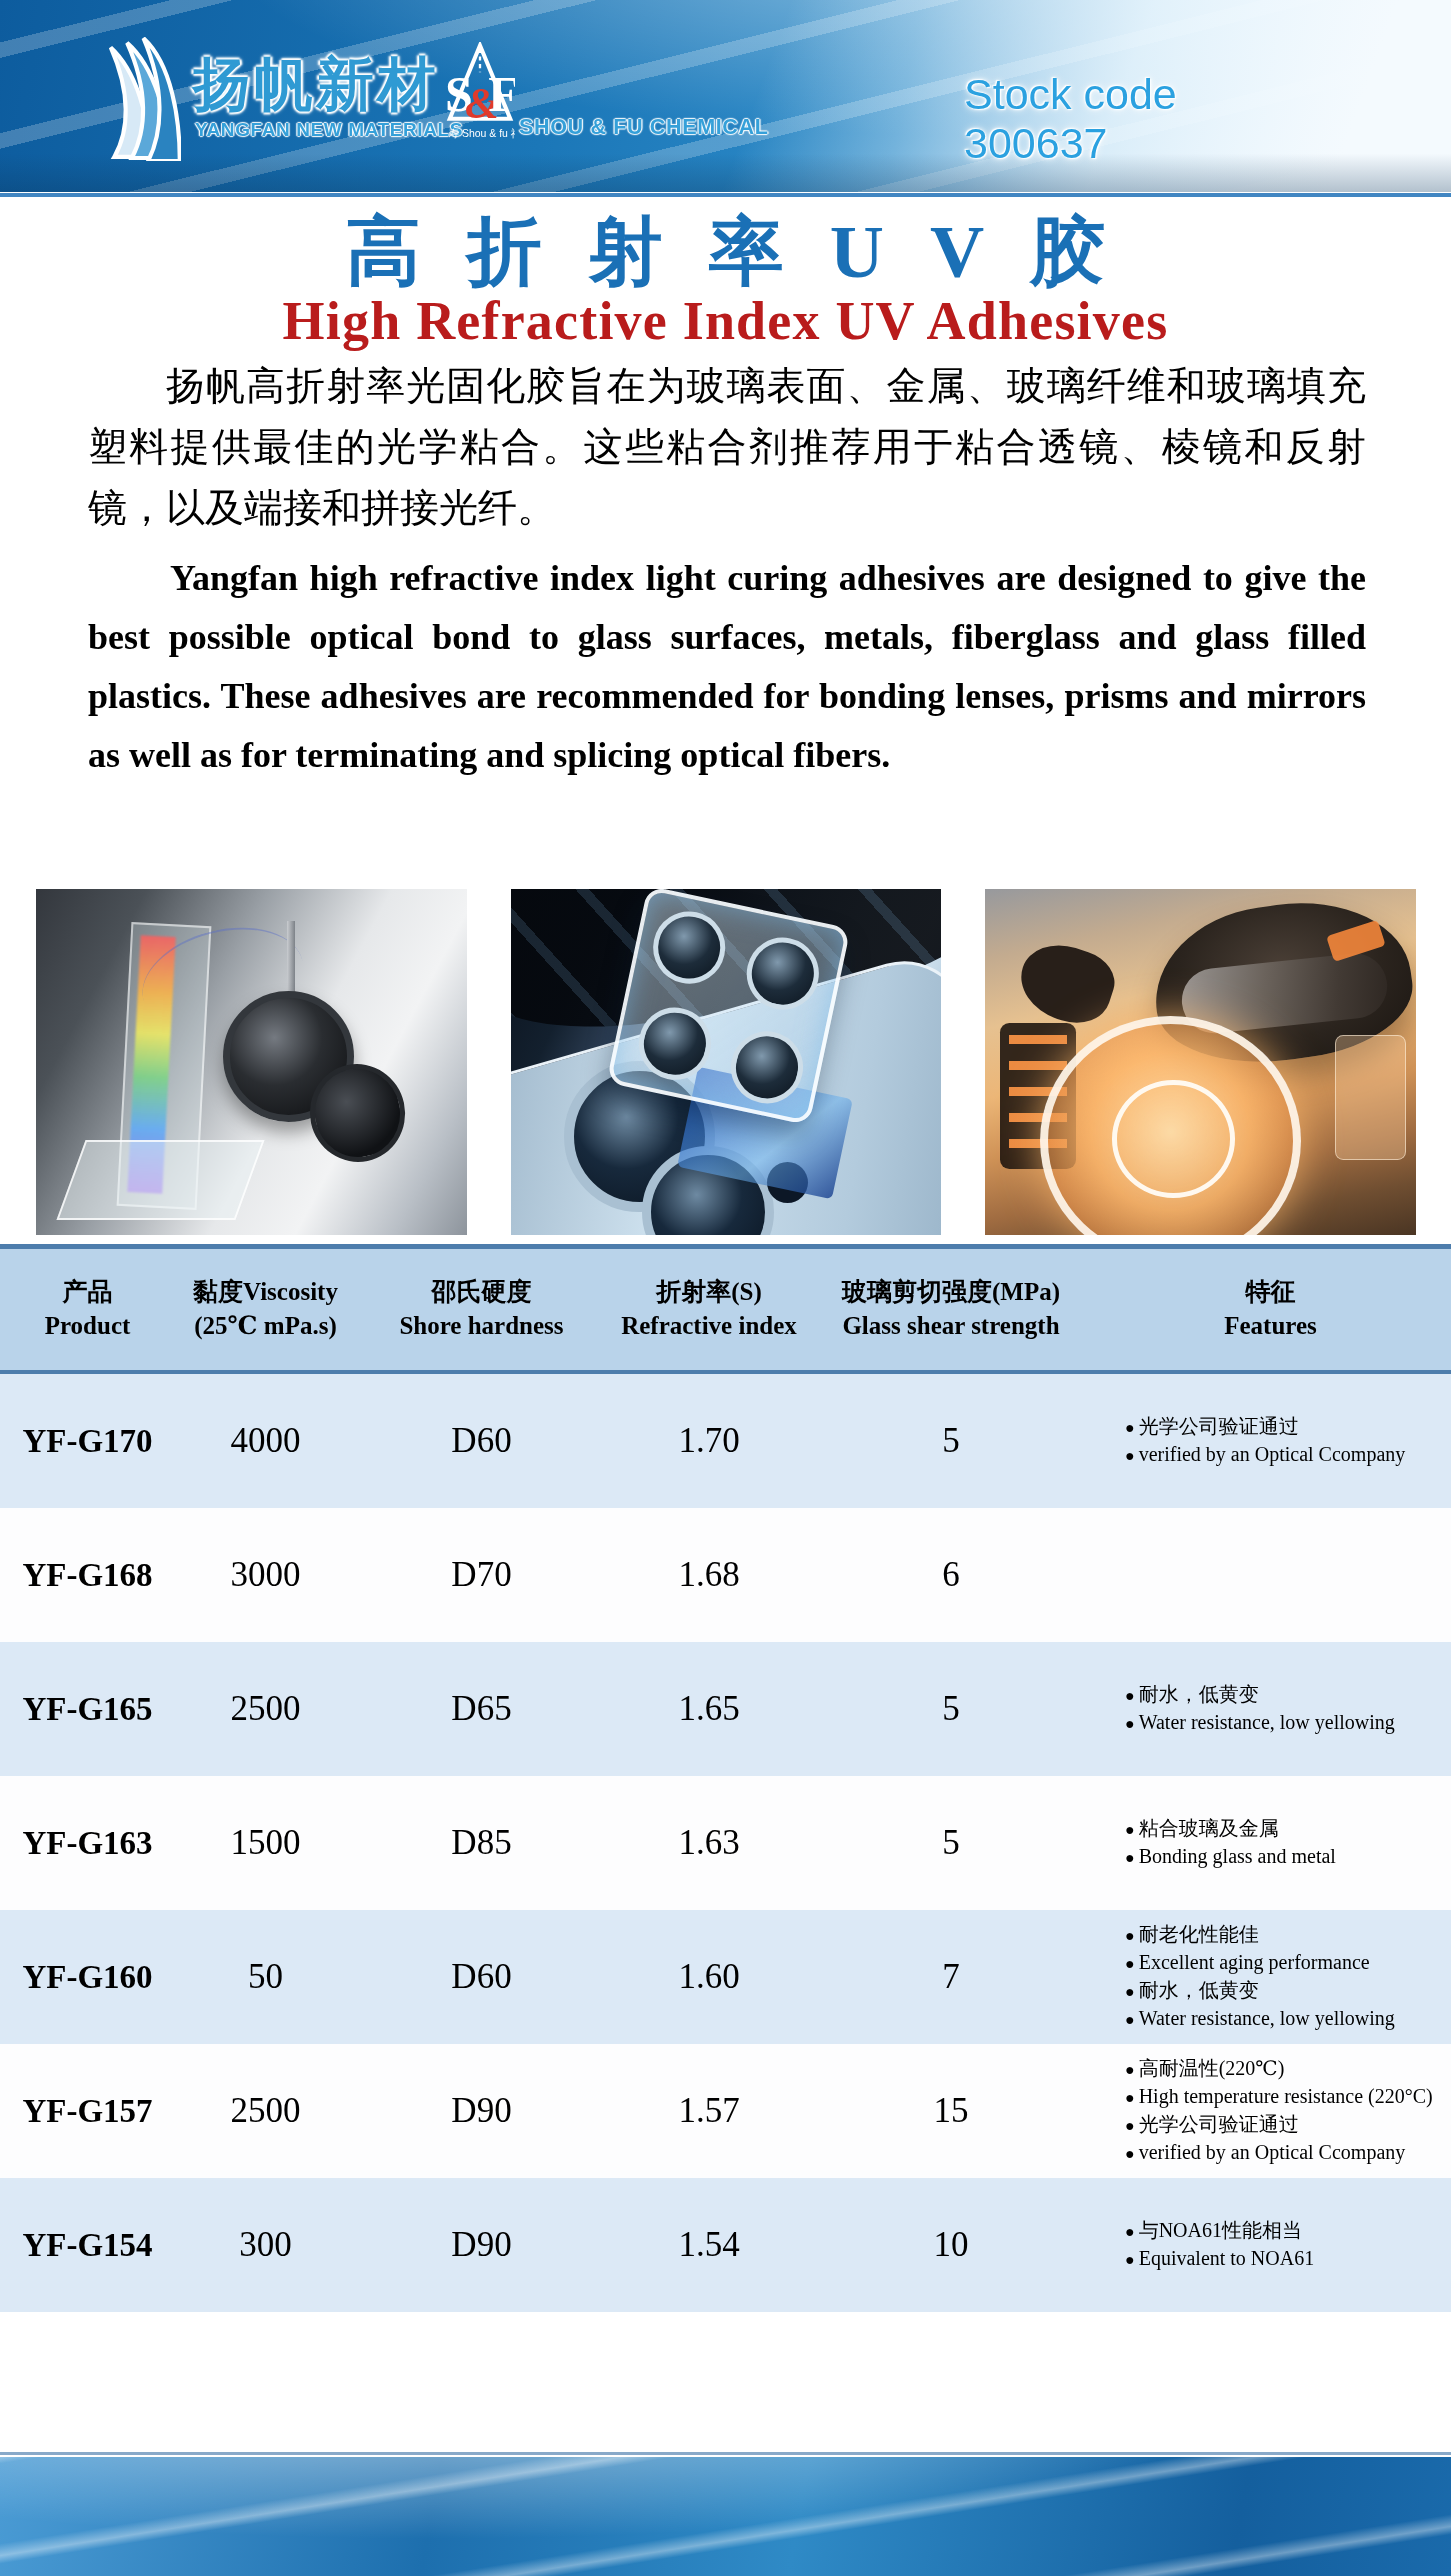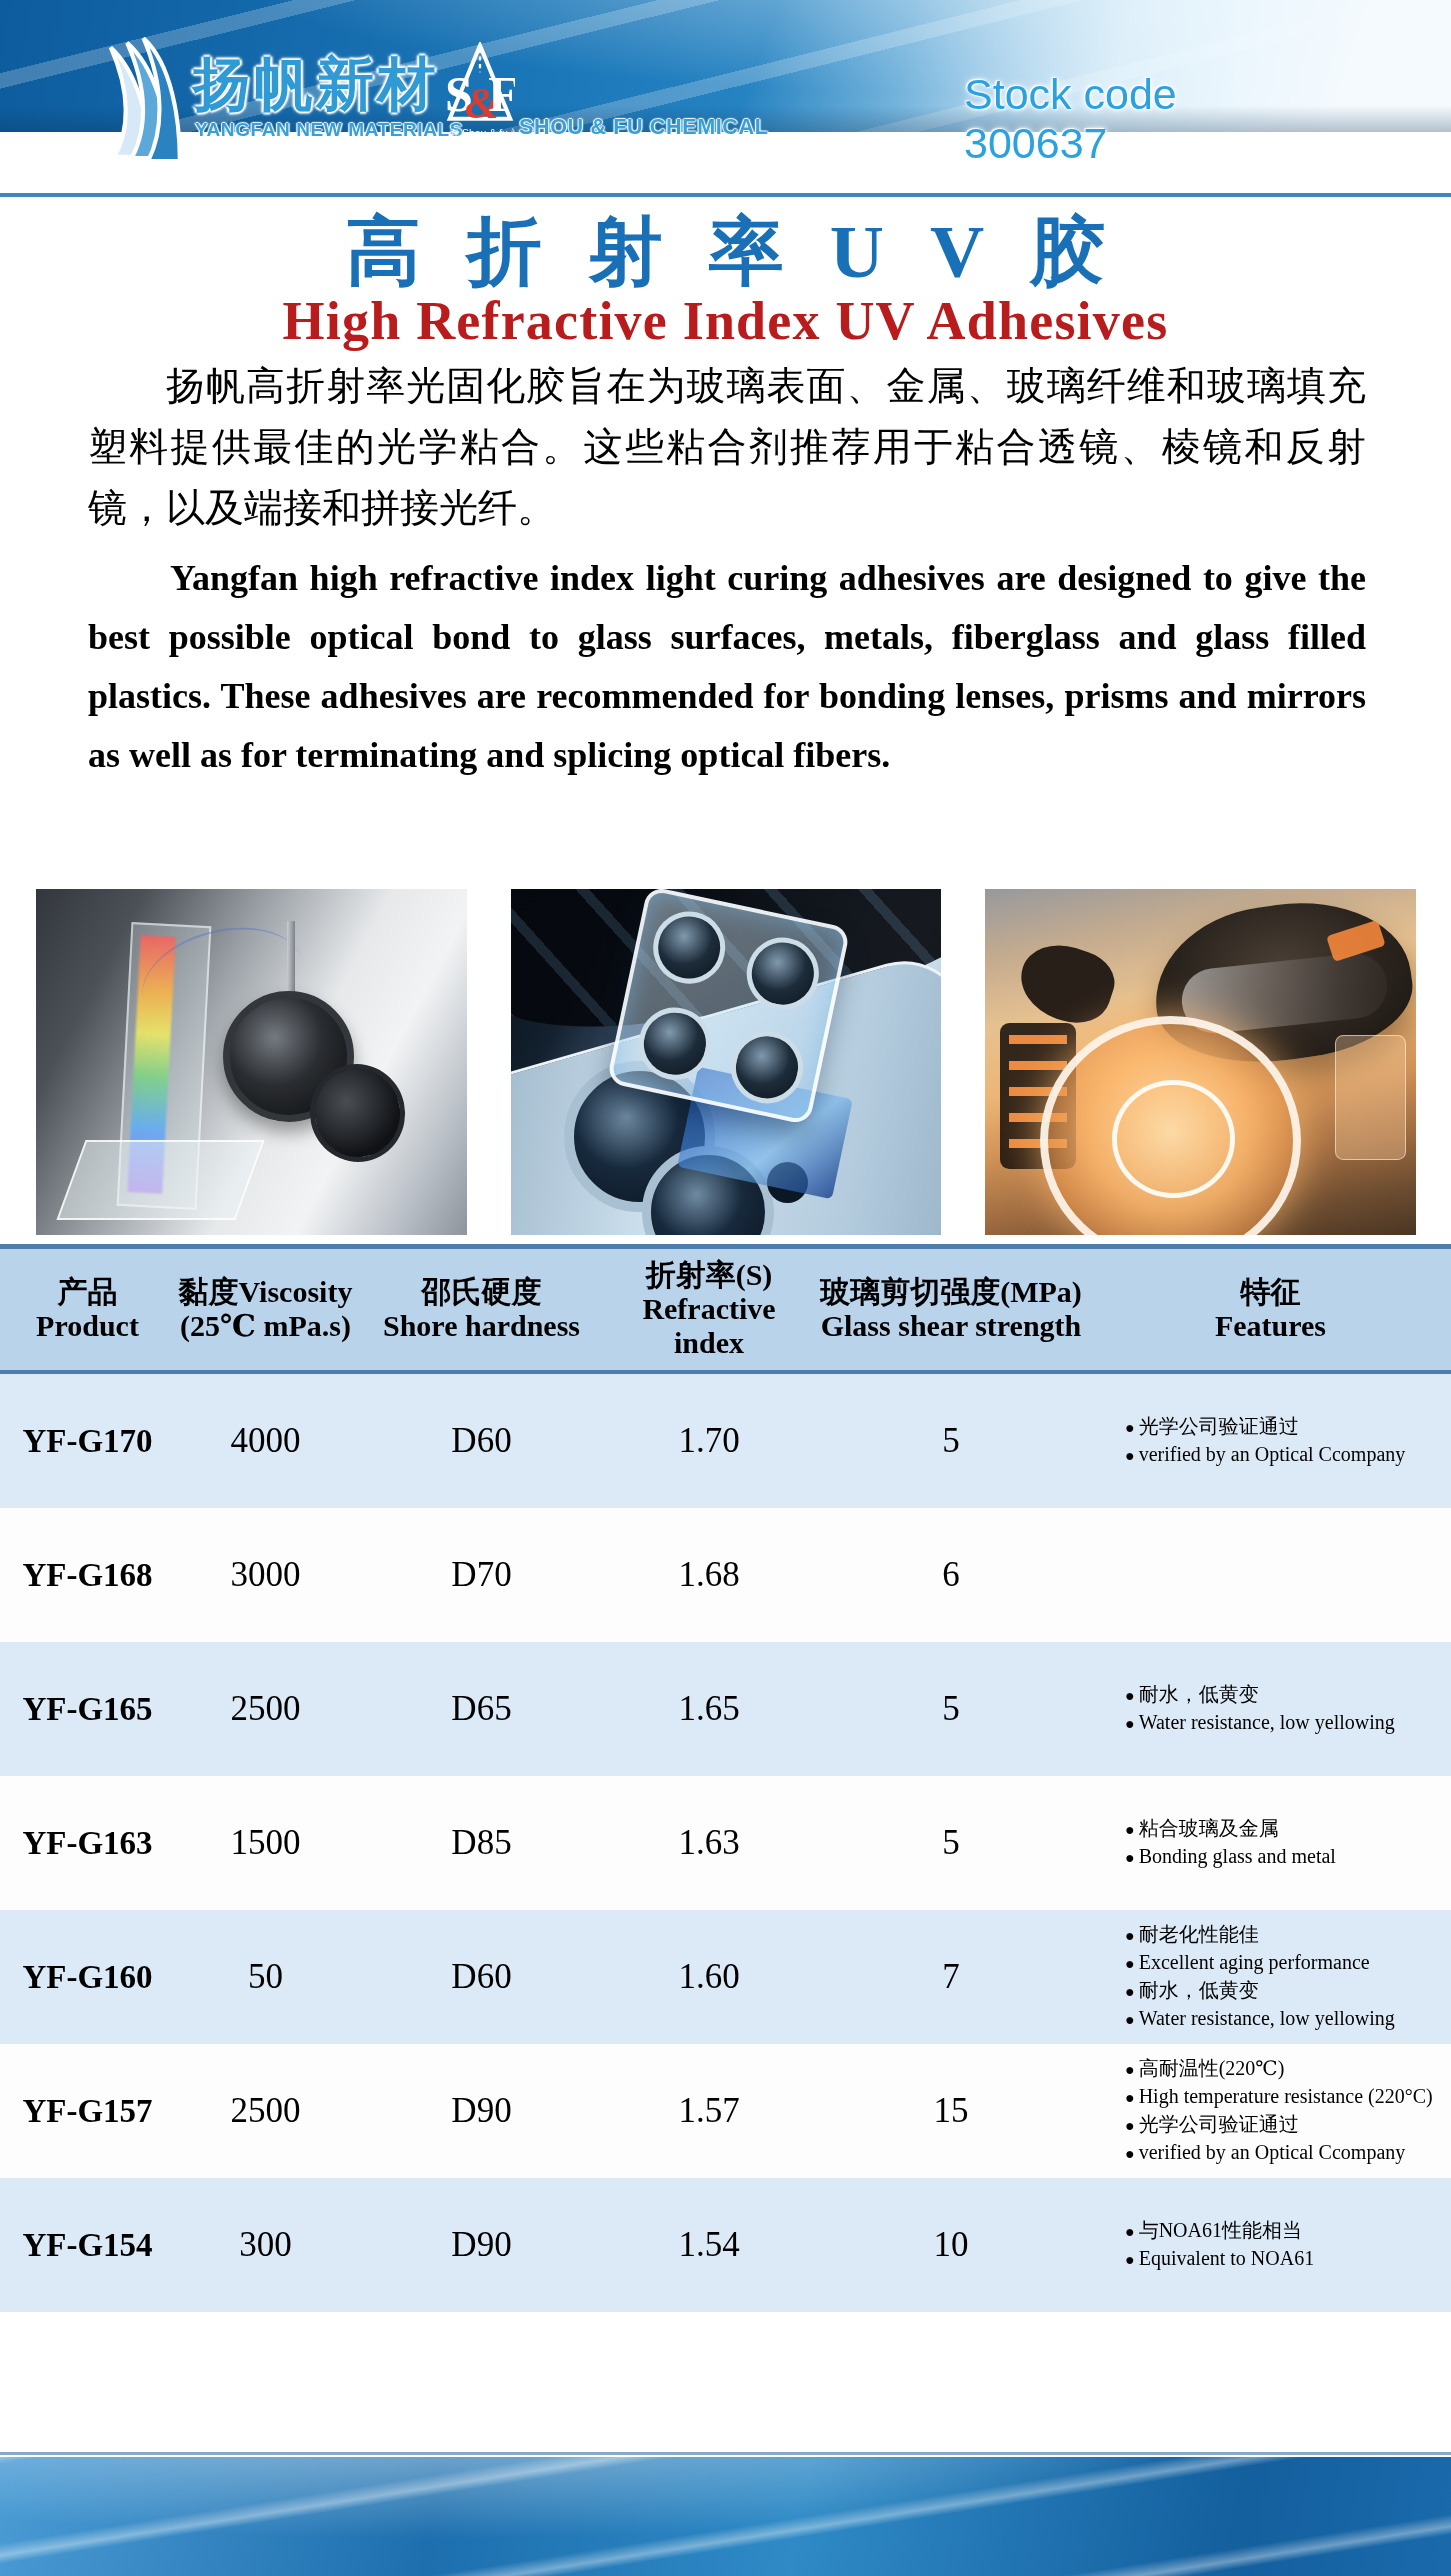--- a/index.html
+++ b/index.html
@@ -1,20 +1,20 @@
 <!DOCTYPE html>
 <html style="font-size:9.3px"><head>
 <meta charset="utf-8">
 <style>
   html,body{margin:0;padding:0;background:#ffffff;}
   #page{position:relative;width:1451px;height:2576px;background:#fff;overflow:hidden;
         font-family:"Liberation Sans","DejaVu Sans",sans-serif;color:#000;}
 
   
-  .banner{position:absolute;left:0;top:0;width:1451px;height:132px;
+  .banner{position:absolute;left:0;top:0;width:1451px;height:192px;
     background:
       linear-gradient(to bottom, rgba(255,255,255,0) 80%, rgba(8,45,80,.28) 100%),
       linear-gradient(110deg, rgba(255,255,255,0) 52%, rgba(240,250,255,.82) 76%, #f4fafe 92%),
       radial-gradient(ellipse at 68% -30%, rgba(255,255,255,.45) 0%, rgba(255,255,255,0) 55%),
       repeating-linear-gradient(-14deg, rgba(255,255,255,0) 0 41px, rgba(255,255,255,.22) 41px 56px, rgba(255,255,255,0) 56px 88px),
       linear-gradient(100deg, #0d5c9e 0%, #1b77b8 38%, #2f8cc9 62%, #8cc0e5 82%, #d2e9f7 100%);}
   .sails{position:absolute;left:99px;top:37px;}
   .logo-text-cn{position:absolute;font-weight:bold;color:#2f9ad3;
       text-shadow:-2.3px 0 1.8px #fff,2.3px 0 1.8px #fff,0 -2.3px 1.8px #fff,0 2.3px 1.8px #fff,0 0 5.8px #fff;}
   .logo-text-en{position:absolute;font-weight:bold;color:#35a0d9;letter-spacing:0.6px;
@@ -94,21 +94,21 @@
   .p3-card{position:absolute;left:14.6px;top:134px;width:76px;height:146px;background:rgba(25,17,12,.88);border-radius:9.3px;padding:11.7px 9.3px;box-sizing:border-box;}
   .p3-bars{width:100%;height:100%;background:repeating-linear-gradient(to bottom,rgba(255,150,70,.9) 0 9.3px,transparent 9.3px 26px);}
   .p3-card2{position:absolute;right:10.5px;top:146px;width:69px;height:123px;border-radius:8.2px;
       background:rgba(255,210,160,.35);border:1.8px solid rgba(255,240,220,.6);}
 
   
   .spec-table{position:absolute;left:0;top:1244px;width:1451px;}
   .t-rule{height:4.7px;background:#4d7dac;}
   .thead{height:121px;background:#b9d3ea;display:grid;grid-template-columns:175px 181px 251px 204px 280px 359px;
       align-items:center;text-align:center;font-family:"Liberation Serif","DejaVu Serif",serif;
-      font-weight:bold;font-size:30px;line-height:34px;}
+      font-weight:bold;font-size:25px;line-height:34px;}
   .trow{height:134px;display:grid;grid-template-columns:175px 181px 251px 204px 280px 359px;align-items:center;text-align:center;}
   .trow:nth-child(odd){background:#dce9f6;}
   .trow:nth-child(even){background:#fdfdfe;}
   .td{font-family:"Liberation Serif","DejaVu Serif",serif;}
   .td.product{font-weight:bold;font-size:33px;}
   .td.val{font-size:35px;}
   .td.feats{text-align:left;padding-left:34px;font-size:20px;line-height:27px;}
   .feat::before{content:"● ";font-size:16px;}
 
   

